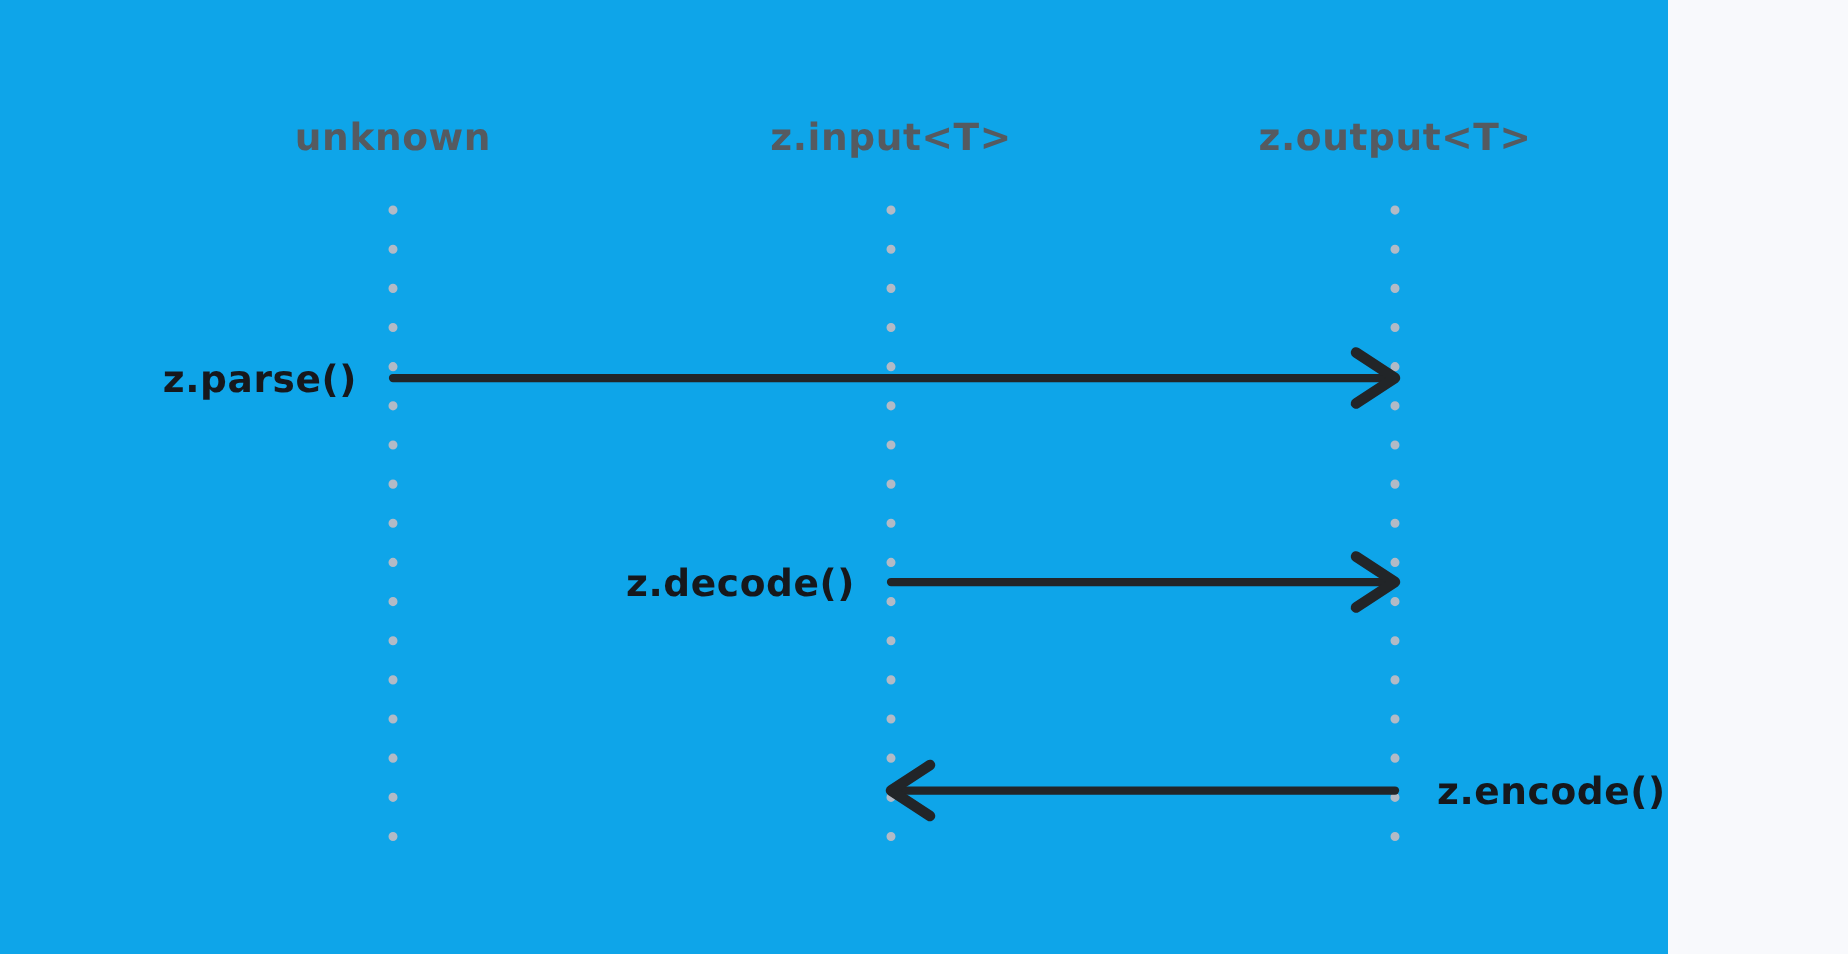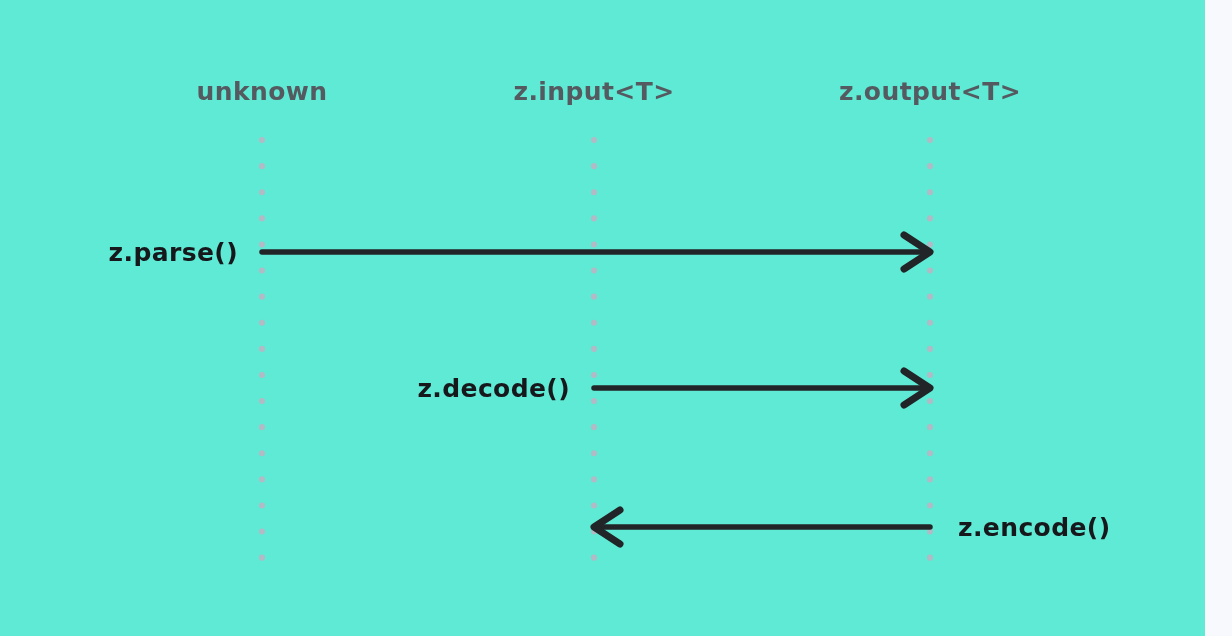--- a/index.html
+++ b/index.html
@@ -8,23 +8,23 @@
   }
   body {
     width: 1232px;
     height: 636px;
     background: #f8f9fc;
     font-family: "DejaVu Sans", sans-serif;
     overflow: hidden;
   }
   #diagram-root {
     position: relative;
-    width: 1205px;
+    width: 1112px;
     height: 636px;
-    background: #5eead4;
+    background: #0ea5e9;
   }
   svg.diagram-canvas {
     position: absolute;
     left: 0;
     top: 0;
     width: 1232px;
     height: 636px;
     display: block;
   }
   .participant-label {

